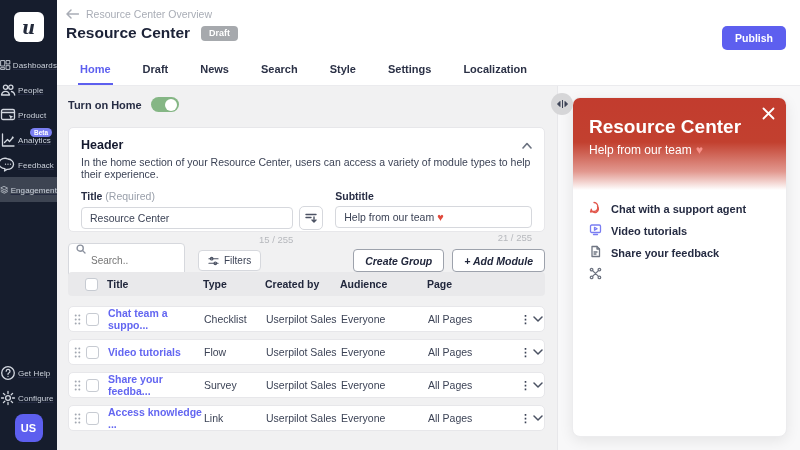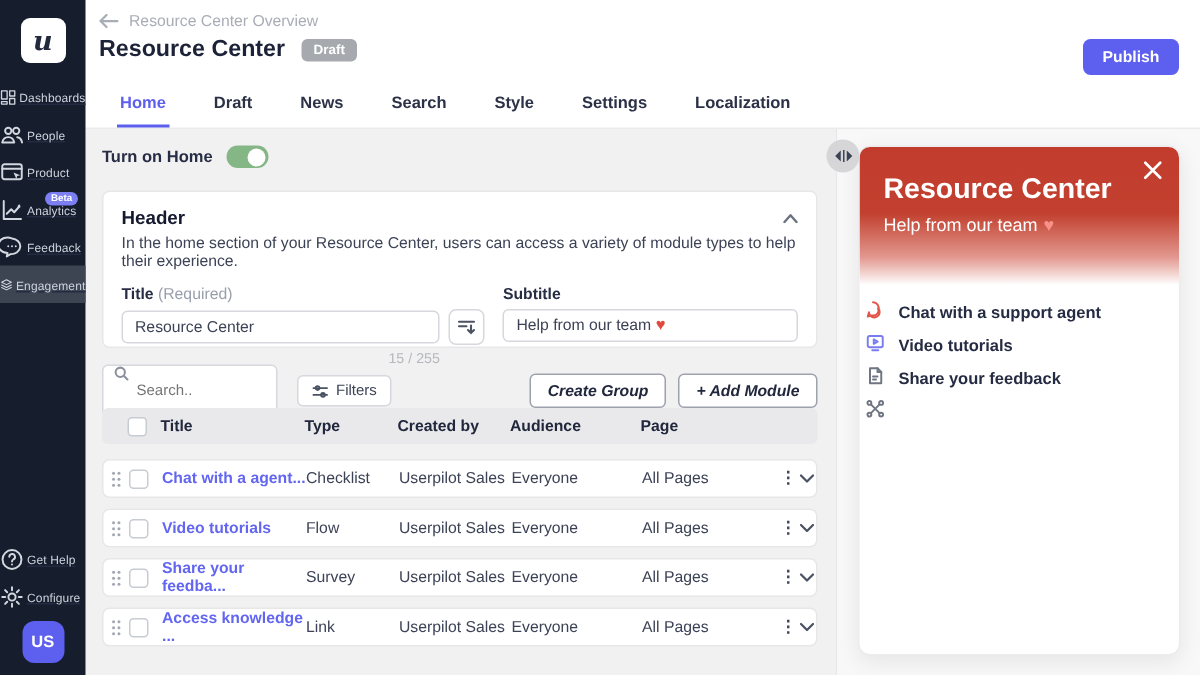--- a/index.html
+++ b/index.html
@@ -183,21 +183,21 @@
   }
   .preview-header {
     height:92px; position:relative; padding:14px 16px 0;
     background:linear-gradient(180deg, var(--preview-header-red,#c23c2e) 0%, #c2402f 48%, #e2988f 80%, #ffffff 100%);
   }
   .preview-title { font-size:19px; font-weight:700; color:#fff; margin-top:4px; }
   .preview-subtitle { font-size:12px; color:#fff; margin-top:5px; display:flex; align-items:center; gap:4px; }
   .preview-subtitle .heart { color:#f99189; font-size:12px; }
   .preview-close { position:absolute; top:9px; right:11px; cursor:pointer; display:flex; }
   .preview-close svg { width:13px; height:13px; stroke:#fff; stroke-width:1.8; stroke-linecap:round; }
-  .preview-items { padding:8px 4px 0; }
+  .preview-items { padding:8px 16px 0; }
   .preview-item { display:flex; align-items:center; gap:9px; height:22px; cursor:pointer; }
   .preview-item .p-label { font-size:11px; font-weight:700; color:#252b42; }
   .preview-item svg { width:13px; height:13px; fill:none; stroke-width:1.3; stroke-linecap:round; stroke-linejoin:round; }
   .p-icon-chat svg { stroke:#e2574c; }
   .p-icon-video svg { stroke:#7a7df2; }
   .p-icon-doc svg, .p-icon-kb svg { stroke:#6f7582; }
 
   
   .resize-handle {
     position:absolute; left:551px; top:93px; width:22px; height:22px; border-radius:50%;
@@ -341,20 +341,21 @@
           </div>
         </div>
         <div class="char-counter">15 / 255</div>
       </div>
       <div class="field-col-right">
         <div class="field-label">Subtitle</div>
         <div class="fake-input">
           <span>Help from our team</span>
           <span class="heart">♥</span>
         </div>
+        <div class="char-counter">21 / 255</div>
       </div>
     </div>
   </section>
 
   <div class="toolbar">
     <div class="search-box">
       <svg viewBox="0 0 11 11">
           <circle cx="4.6" cy="4.6" r="3.4"></circle>
           <path d="M7.3 7.3l2.6 2.6"></path>
         </svg>
@@ -390,21 +391,21 @@
         <svg viewBox="0 0 7 11">
           <circle cx="1.7" cy="1.5" r="1"></circle>
           <circle cx="5.3" cy="1.5" r="1"></circle>
           <circle cx="1.7" cy="5.5" r="1"></circle>
           <circle cx="5.3" cy="5.5" r="1"></circle>
           <circle cx="1.7" cy="9.5" r="1"></circle>
           <circle cx="5.3" cy="9.5" r="1"></circle>
         </svg>
       </span>
     <span class="checkbox"></span>
-    <span class="row-title">Chat with a agent...</span>
+    <span class="row-title">Chat team a suppo...</span>
     <span>Checklist</span>
     <span>Userpilot Sales</span>
     <span>Everyone</span>
     <span>All Pages</span>
     <span class="kebab">⋮</span>
     <span class="row-chevron">
         <svg viewBox="0 0 10 6">
           <path d="M1 1l4 4 4-4"></path>
         </svg>
       </span>

